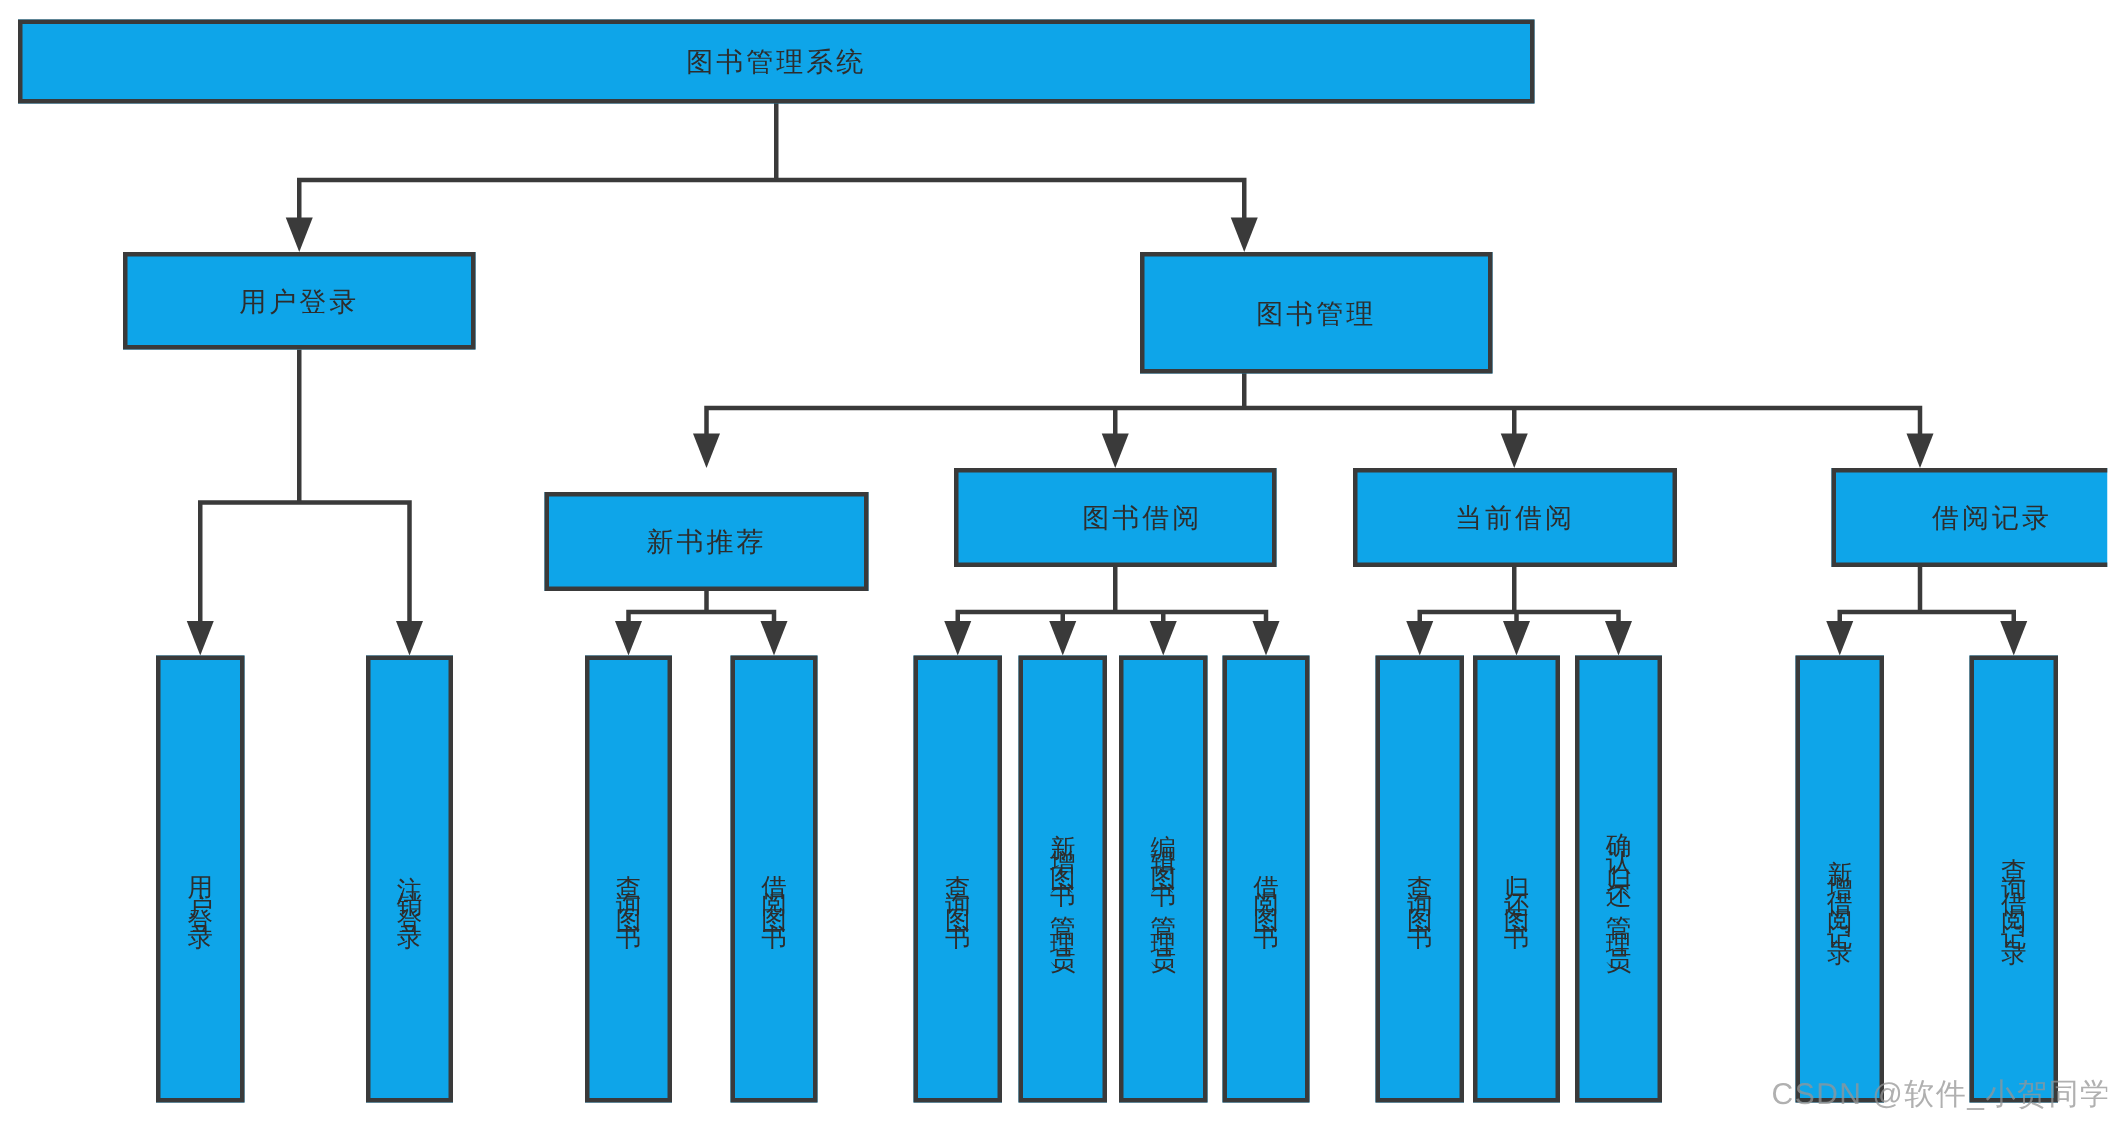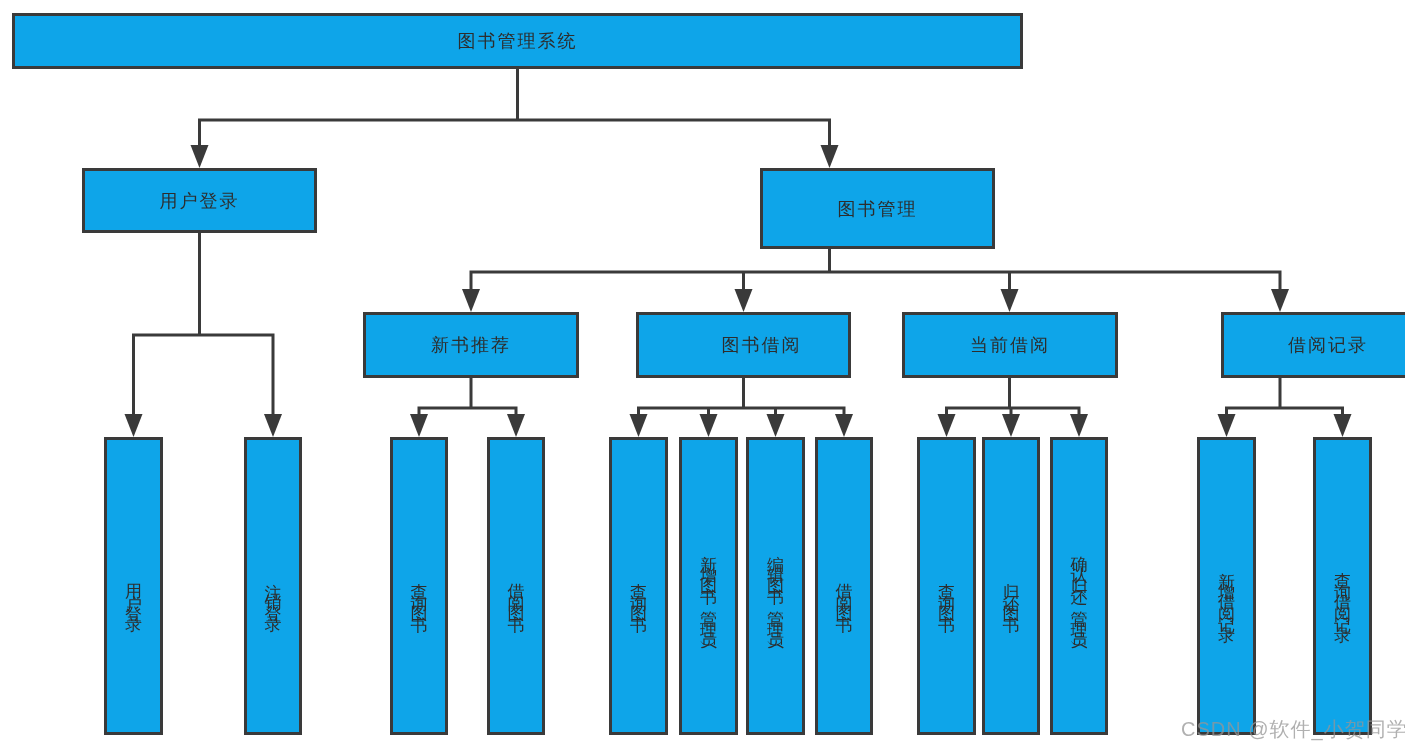--- a/index.html
+++ b/index.html
@@ -90,21 +90,21 @@
     <span>图书管理系统</span>
   </div>
 
   <div class="node hnode" style="left:82px; top:168px; width:235px; height:65px;">
     <span>用户登录</span>
   </div>
   <div class="node hnode" style="left:712px; top:168px; width:235px; height:81px;margin-left:48px;">
     <span>图书管理</span>
   </div>
 
-  <div class="node hnode" style="left:363px; top:312px; width:216px; height:66px;">
+  <div class="node hnode" style="left:363px; top:328px; width:216px; height:66px;">
     <span>新书推荐</span>
   </div>
   <div class="node hnode" style="left:636px; top:312px; width:215px; height:66px;padding-left:36px;">
     <span>图书借阅</span>
   </div>
   <div class="node hnode" style="left:902px; top:312px; width:216px; height:66px;">
     <span>当前借阅</span>
   </div>
   <div class="node hnode" style="left:1173px; top:312px; width:214px; height:66px;margin-left:48px;">
     <span>借阅记录</span>

